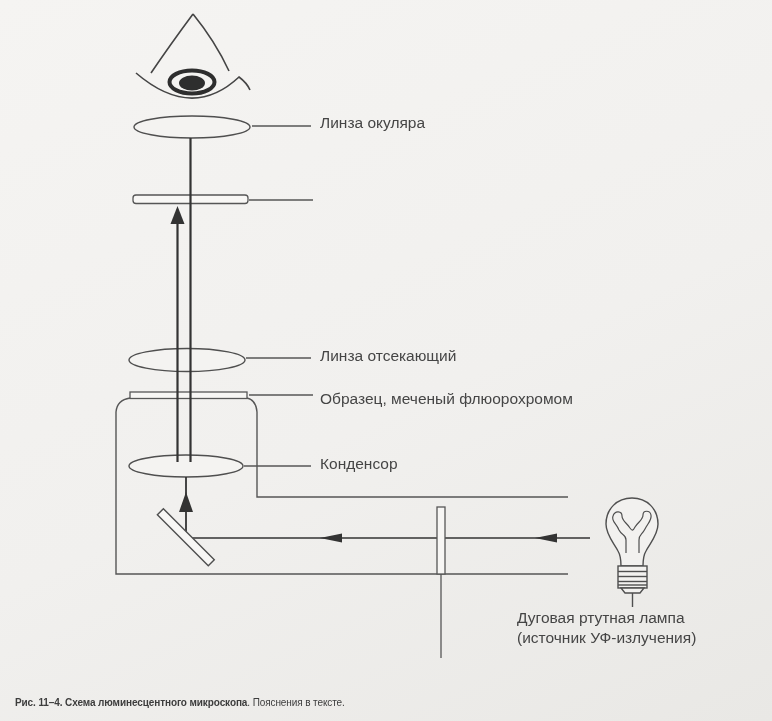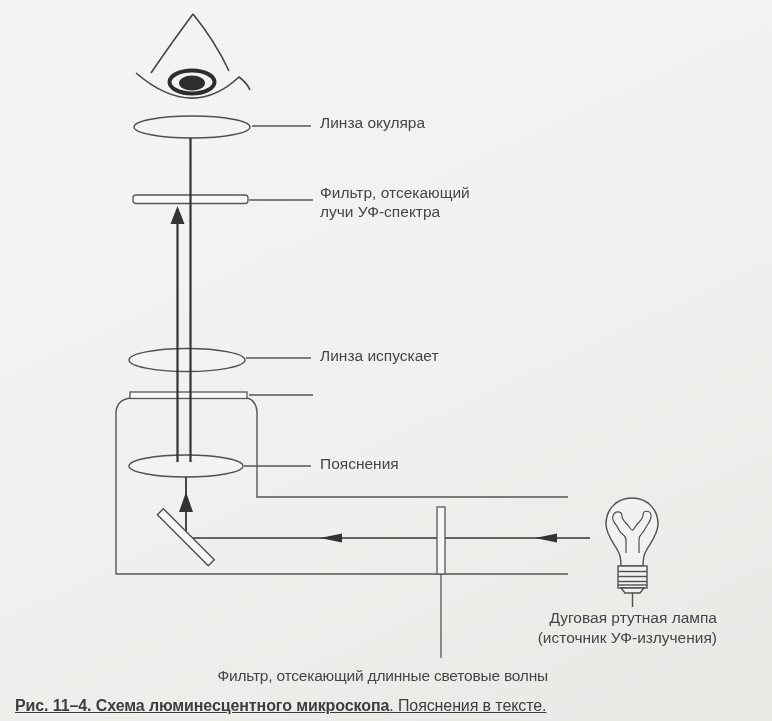--- a/index.html
+++ b/index.html
@@ -1,22 +1,22 @@
 <!DOCTYPE html>
 <html><head>
 <meta charset="utf-8">
 <style>
   html,body{margin:0;padding:0;}
   #stage{position:relative;width:772px;height:721px;background:linear-gradient(155deg,#f5f4f2 0%,#f1f0ee 55%,#e9e8e5 100%);overflow:hidden;font-family:"Liberation Sans",sans-serif;}
   #diagram{position:absolute;left:0;top:0;}
   .label{position:absolute;color:#454545;font-size:15.5px;line-height:20px;white-space:nowrap;}
   .lh19{line-height:19px;}
   .label3{line-height:22.5px;}
-  .center{text-align:right;}
-  #caption{position:absolute;left:15px;top:697px;font-size:16px;color:#3d3d3d;letter-spacing:-0.1px;white-space:nowrap;text-decoration:underline;}
+  .center{text-align:left;}
+  #caption{position:absolute;left:15px;top:697px;font-size:10px;color:#3d3d3d;letter-spacing:-0.1px;white-space:nowrap;}
   #caption .b{font-weight:700;}
   #longwave-label{letter-spacing:-0.2px;}
 </style>
 </head>
 <body>
 
 <div id="stage">
 <svg id="diagram" width="772" height="721" viewBox="0 0 772 721">
 
   <g stroke="#565656" stroke-width="1.4" fill="none">
@@ -74,35 +74,31 @@
     <line x1="252" y1="126" x2="311" y2="126"></line>
     <line x1="249" y1="200" x2="313" y2="200"></line>
     <line x1="246" y1="358" x2="311" y2="358"></line>
     <line x1="249" y1="395" x2="313" y2="395"></line>
     <line x1="244" y1="466" x2="311" y2="466"></line>
   </g>
 </svg>
 
 <div class="label" style="left:320px;top:113px;">Линза окуляра</div>
 
-<div class="label lh19" style="left:320px;top:183px;">
-  <div>Фильтр, отсекающий</div>
-  <div>лучи УФ-спектра</div>
+
+<div class="label" style="left:320px;top:346px;">Линза отсекающий</div>
+
+<div class="label label3" style="left:320px;top:388px;">
+  <div>Образец, меченый флюорохромом</div>
 </div>
 
-<div class="label" style="left:320px;top:346px;">Линза испускает</div>
-
-<div class="label label3" style="left:320px;top:388px;">
-</div>
-
-<div class="label" style="left:320px;top:454px;">Пояснения</div>
+<div class="label" style="left:320px;top:454px;">Конденсор</div>
 
 <div class="label center" style="left:517px;top:608px;width:200px;">
   <div>Дуговая ртутная лампа</div>
   <div>(источник УФ-излучения)</div>
 </div>
 
-<div class="label center" id="longwave-label" style="left:148px;top:666px;width:400px;">Фильтр, отсекающий длинные световые волны</div>
 
 <div id="caption">
   <span class="b">Рис. 11–4. Схема люминесцентного микроскопа</span><span>. Пояснения в тексте.</span>
 </div>
 </div>
 
 </body></html>

